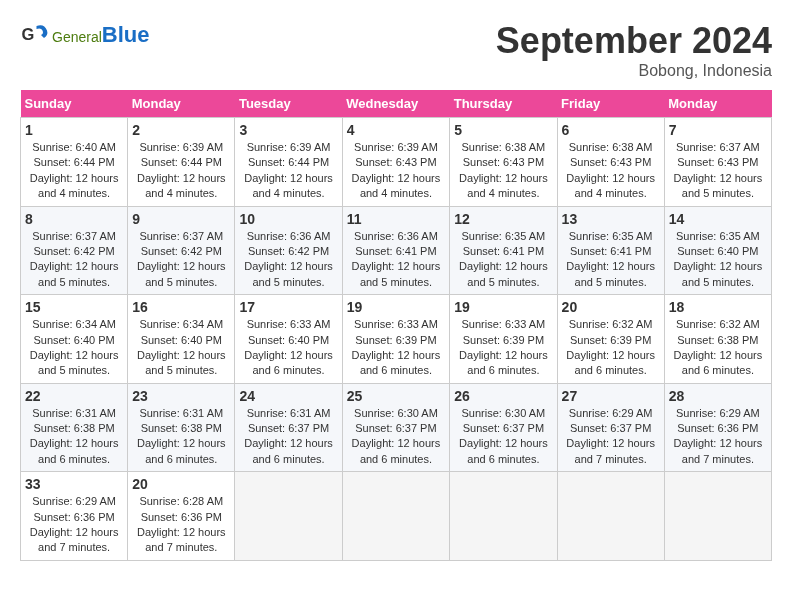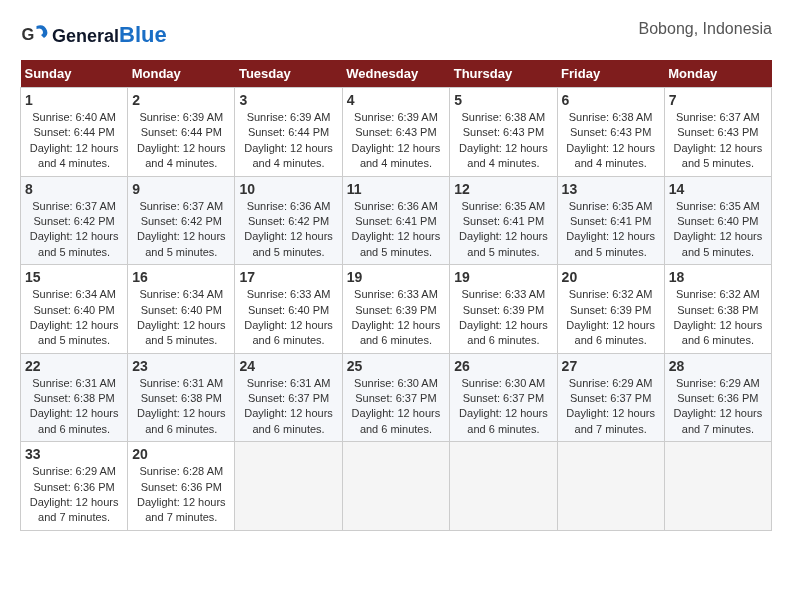--- a/index.html
+++ b/index.html
@@ -14,23 +14,23 @@
       display: flex;
       justify-content: space-between;
       align-items: flex-start;
       margin-bottom: 10px;
     }
     .logo {
       display: flex;
       align-items: center;
     }
     .logo-text-general {
-      font-size: 18px;
-      font-weight: bold;
-      color: #0f172a;
+      font-size: 14px;
+      font-weight: normal;
+      color: #4d7c0f;
     }
     .logo-text-blue {
       font-size: 22px;
       font-weight: bold;
       color: #1a6ec5;
     }
     .logo-icon {
       width: 30px;
       height: 30px;
       margin-right: 2px;
@@ -46,21 +46,21 @@
     .location-title {
       font-size: 16px;
       color: #555;
     }
     table {
       width: 100%;
       border-collapse: collapse;
       font-size: 10px;
     }
     thead tr th {
-      background-color: #7f1d1d;
+      background-color: #ec4899;
       color: #fff;
       padding: 6px 4px;
       text-align: left;
       font-size: 13px;
       font-weight: bold;
     }
     tbody tr td {
       border: 1px solid #ccc;
       vertical-align: top;
       padding: 4px;
@@ -96,20 +96,21 @@
     <svg class="logo-icon" viewBox="0 0 40 40">
       <rect x="0" y="0" width="40" height="40" fill="white"></rect>
       <text x="2" y="26" font-size="22" font-weight="bold" fill="#333" font-family="Arial">G</text>
       <path d="M22 8 Q32 4 36 14 Q38 20 32 24 L28 20 Q32 18 30 14 Q28 10 22 12 Z" fill="#1a6ec5"></path>
     </svg>
     <div>
       <span class="logo-text-general">General</span><span class="logo-text-blue">Blue</span>
     </div>
   </div>
   <div class="title-block">
+    <div class="month-title">September 2024</div>
     <div class="location-title">Bobong, Indonesia</div>
   </div>
 </div>
 
 <table>
   <thead>
     <tr id="header-row">
         <th>Sunday</th>
         <th>Monday</th>
         <th>Tuesday</th>

